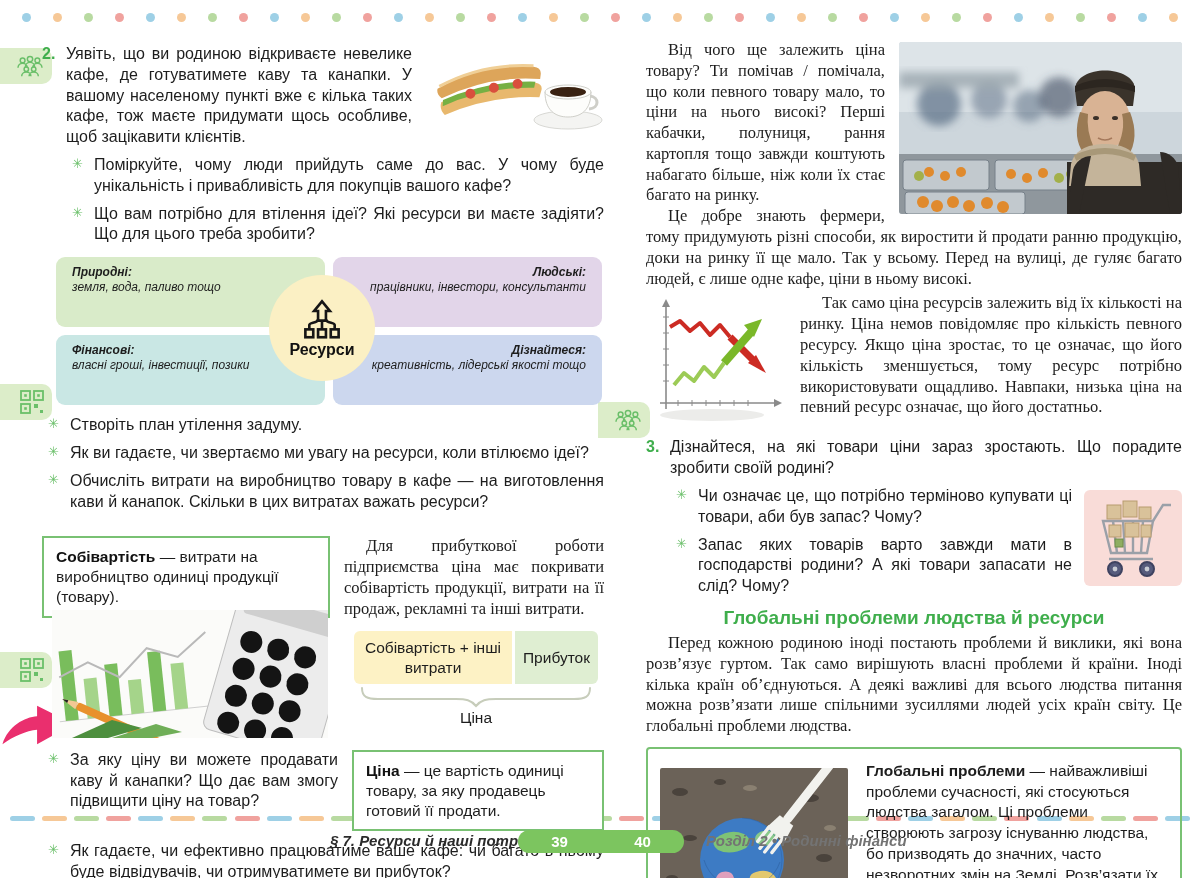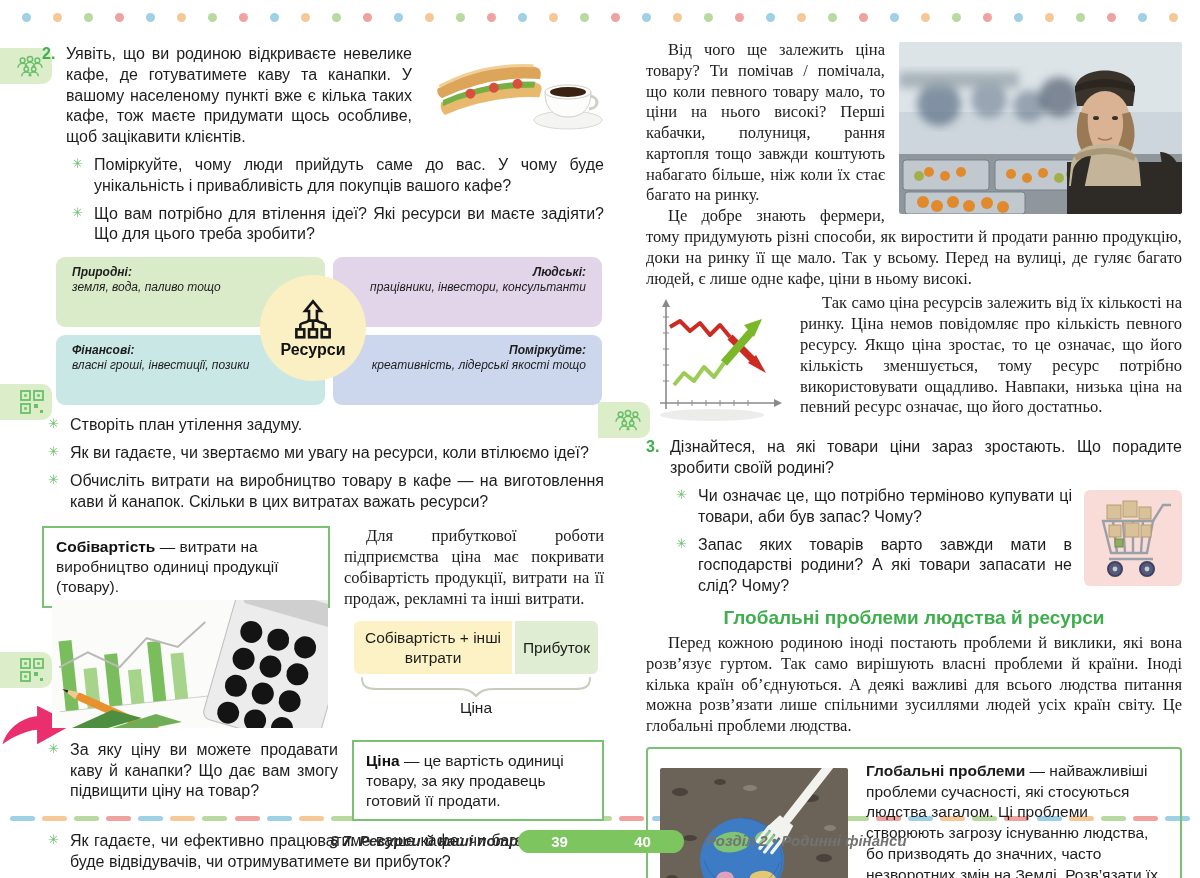--- a/index.html
+++ b/index.html
@@ -34,29 +34,29 @@
 
   
   .res-grid{position:relative;margin:12px 0 4px 14px;width:546px;}
   .res-row{display:flex;gap:8px;margin-bottom:8px;}
   .quad{width:269px;height:70px;border-radius:9px;box-sizing:border-box;padding:8px 16px;font-size:12px;line-height:1.22;font-style:italic;}
   .quad b{font-style:italic;}
   .q-tl{background:#d9ebc9;}
   .q-tr{background:#e2d5e9;text-align:right;}
   .q-bl{background:#c9e7e4;}
   .q-br{background:#ccd7ee;text-align:right;}
-  .res-circle{position:absolute;left:204px;top:18px;width:106px;height:106px;border-radius:50%;background:#fbf0c4;
+  .res-circle{position:absolute;left:213px;top:18px;width:106px;height:106px;border-radius:50%;background:#fbf0c4;
       display:flex;flex-direction:column;align-items:center;justify-content:center;gap:2px;}
   .res-circle .lbl{font-weight:bold;font-size:16px;color:#111;}
 
   
   .def-box{border:2px solid #79c173;background:#fff;box-sizing:border-box;padding:9px 12px;font-size:15.5px;line-height:1.28;}
   .def-box b{color:#111;}
 
-  .two-col{display:flex;gap:14px;margin-top:14px;}
+  .two-col{display:flex;gap:14px;margin-top:24px;}
   .tc-left{flex:0 0 288px;}
   .tc-right{flex:1;}
   .calc-photo{position:relative;margin:-8px 0 0 10px;display:block;}
 
   .price-diagram{margin:12px 0 0 10px;width:244px;}
   .pd-boxes{display:flex;gap:3px;}
   .pd-cost{background:#fdf2c5;border-radius:6px 0 0 6px;width:158px;box-sizing:border-box;padding:7px 0;text-align:center;font-size:15.5px;line-height:1.25;}
   .pd-profit{background:#dfeed2;border-radius:0 6px 6px 0;width:83px;box-sizing:border-box;padding:7px 6px;text-align:center;font-size:15.5px;line-height:1.25;display:flex;align-items:center;justify-content:center;}
   .pd-brace{display:block;margin:2px auto 0;}
   .pd-result{text-align:center;font-size:15.5px;margin-top:1px;}
@@ -249,21 +249,21 @@
     </div>
   </div>
 
   <div class="res-grid">
     <div class="res-row">
       <div class="quad q-tl"><b>Природні:</b><br><span>земля, вода, паливо тощо</span></div>
       <div class="quad q-tr"><b>Людські:</b><br><span>працівники, інвестори, консультанти</span></div>
     </div>
     <div class="res-row" style="margin-bottom:0;">
       <div class="quad q-bl"><b>Фінансові:</b><br><span>власні гроші, інвестиції, позики</span></div>
-      <div class="quad q-br"><b>Поміркуйте:</b><br><span>креативність, лідерські якості тощо</span></div>
+      <div class="quad q-br"><b>Дізнайтеся:</b><br><span>креативність, лідерські якості тощо</span></div>
     </div>
     <div class="res-circle">
       <svg width="42" height="42" viewBox="0 0 48 48" fill="none" stroke="#161616" stroke-width="3">
         <rect x="5" y="37" width="9" height="9"></rect>
           <rect x="19.5" y="37" width="9" height="9"></rect>
           <rect x="34" y="37" width="9" height="9"></rect>
         <path d="M24,5 L33,16 H28.5 V27 H19.5 V16 H15 Z"></path>
         <path d="M9.5,37 V32 C9.5,28.5 19.5,30.5 19.5,25"></path>
         <path d="M38.5,37 V32 C38.5,28.5 28.5,30.5 28.5,25"></path>
         <path d="M24,27 V37"></path>

